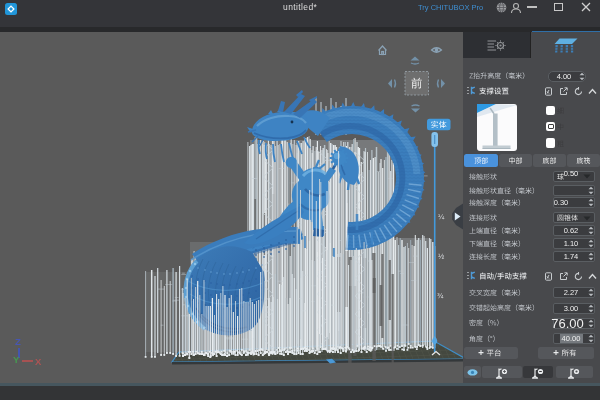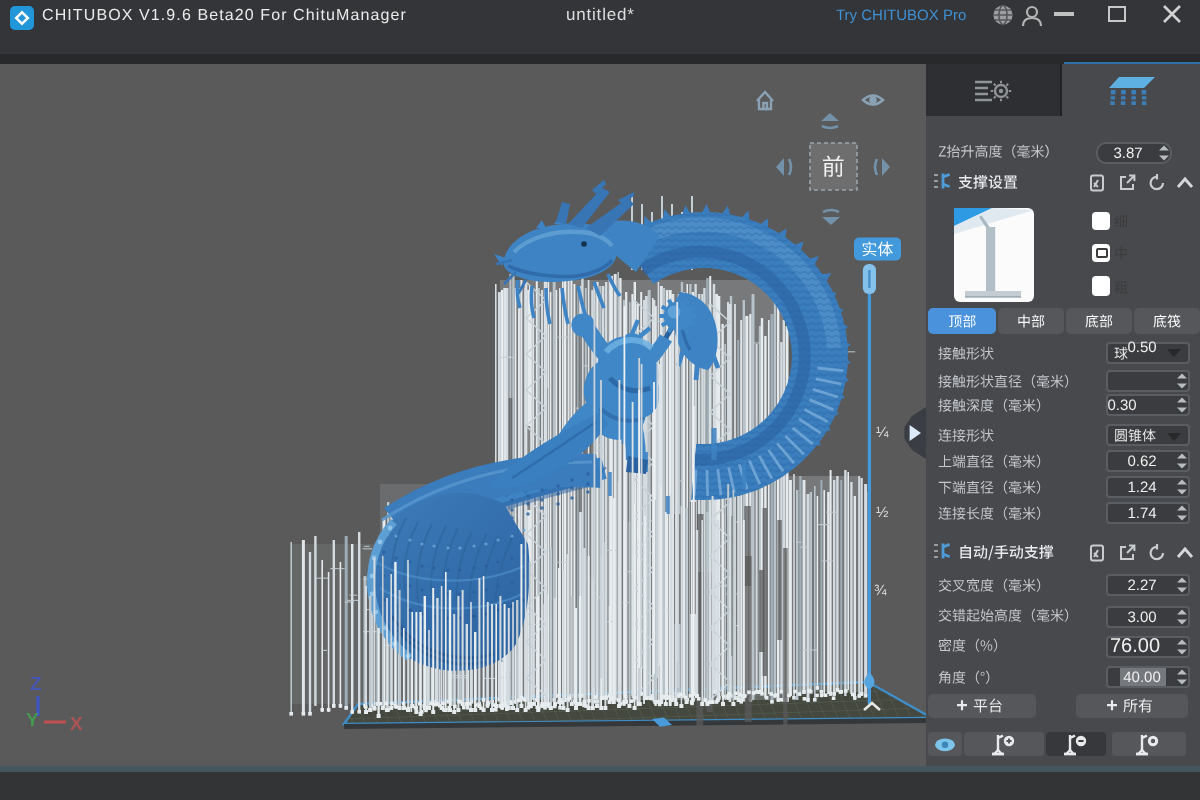--- a/index.html
+++ b/index.html
@@ -1,21 +1,20 @@
 <!DOCTYPE html>
 <html><head><meta charset="utf-8"><style>html,body{margin:0;padding:0}*{box-sizing:border-box}body{width:600px;height:400px;overflow:hidden;font-family:"Liberation Sans",sans-serif;-webkit-font-smoothing:antialiased}#root{position:relative;width:600px;height:400px;background:#5a5a5a}</style></head><body>
 <div id="root">
     <div style="position:absolute;left:0;top:0;width:600px;height:27px;background:#343539"></div>
     <div style="position:absolute;left:0;top:27px;width:600px;height:5px;background:#28292b"></div>
     <svg style="position:absolute;left:5px;top:3px" width="12" height="12">
       <rect width="12" height="12" rx="2.5" fill="#2196d9"></rect>
       <path d="M6 2.2 L9.8 6 L6 9.8 L2.2 6 Z" fill="#fff"></path>
       <path d="M6 4 L8 6 L6 8 L4 6 Z" fill="#2196d9"></path>
     </svg>
-    <div style="position:absolute;left:21px;top:2.5px;font-size:8px;color:#ebebeb;letter-spacing:0.55px">CHITUBOX V1.9.6 Beta20 For ChituManager</div>
     <div style="position:absolute;left:283px;top:2px;font-size:8.5px;color:#dedede;letter-spacing:0.4px">untitled*</div>
     <div style="position:absolute;left:418px;top:2.5px;font-size:7.5px;color:#3f8fd2">Try CHITUBOX Pro</div>
     <svg style="position:absolute;left:496px;top:2px" width="11" height="11">
       <circle cx="5.5" cy="5.5" r="4.8" fill="#9c9ea1"></circle>
       <ellipse cx="5.5" cy="5.5" rx="2" ry="4.8" fill="none" stroke="#55565a" stroke-width="0.8"></ellipse>
       <path d="M0.7 5.5 H10.3 M1.5 3 H9.5 M1.5 8 H9.5" stroke="#55565a" stroke-width="0.8"></path>
     </svg>
     <svg style="position:absolute;left:510px;top:1.5px" width="12" height="12" fill="none" stroke="#b4b4b4" stroke-width="1.1">
       <circle cx="6" cy="4" r="2.5"></circle>
       <path d="M1.5 11 C1.5 8 3.5 7 6 7 C8.5 7 10.5 8 10.5 11"></path>
@@ -1014,21 +1013,21 @@
       <polygon points="11.7,7 14,7 13.9,14.5 11.7,14.5" fill="#3c7fb7"></polygon>
       <polygon points="16.8,7 19.1,7 19.2,14.5 17,14.5" fill="#3c7fb7"></polygon>
       <path d="M1 9.7 h19 M1 12.2 h19" stroke="#48494c" stroke-width="0.8"></path>
     </svg>
     <div style="position:absolute;left:469px;top:71.2px">
       <svg width="60" height="9" style="display:block;overflow:visible">
         <path transform="translate(0,7.28)" d="M0.4 0.0H3.9V-0.6H1.1L3.9 -4.7V-5.1H0.6V-4.6H3.1L0.4 -0.4Z M5.4 -5.9V-4.5H4.5V-4.0H5.4V-2.4C5.0 -2.3 4.7 -2.2 4.4 -2.1L4.6 -1.6L5.4 -1.9V-0.1C5.4 0.0 5.3 0.1 5.3 0.1C5.2 0.1 4.9 0.1 4.6 0.0C4.7 0.2 4.7 0.4 4.8 0.6C5.2 0.6 5.5 0.5 5.6 0.5C5.8 0.4 5.9 0.2 5.9 -0.1V-2.1L6.7 -2.3L6.7 -2.8L5.9 -2.6V-4.0H6.7V-4.5H5.9V-5.9ZM7.2 -2.3V0.6H7.7V0.2H9.9V0.5H10.4V-2.3ZM7.7 -0.2V-1.8H9.9V-0.2ZM6.9 -2.8C7.1 -2.9 7.4 -3.0 10.3 -3.2C10.4 -3.0 10.5 -2.8 10.5 -2.7L11.0 -2.9C10.7 -3.4 10.2 -4.3 9.7 -4.9L9.3 -4.7C9.5 -4.4 9.8 -4.0 10.0 -3.6L7.6 -3.5C8.0 -4.1 8.5 -4.9 8.9 -5.7L8.3 -5.9C8.0 -5.0 7.4 -4.1 7.2 -3.8C7.0 -3.6 6.9 -3.4 6.7 -3.4C6.8 -3.2 6.9 -3.0 6.9 -2.8Z M14.7 -5.8C14.0 -5.4 12.7 -5.0 11.6 -4.7C11.7 -4.6 11.8 -4.4 11.8 -4.3C12.3 -4.4 12.7 -4.5 13.2 -4.6V-3.1H11.6V-2.5H13.2C13.1 -1.5 12.8 -0.6 11.5 0.2C11.6 0.3 11.8 0.4 11.9 0.6C13.3 -0.2 13.6 -1.4 13.7 -2.5H15.8V0.6H16.4V-2.5H17.9V-3.1H16.4V-5.7H15.8V-3.1H13.7V-4.8C14.2 -4.9 14.7 -5.1 15.1 -5.3Z M20.2 -3.9H23.3V-3.3H20.2ZM19.7 -4.3V-2.9H23.8V-4.3ZM21.3 -5.8 21.5 -5.2H18.6V-4.7H24.8V-5.2H22.1C22.0 -5.4 21.9 -5.7 21.8 -5.9ZM18.9 -2.5V0.6H19.4V-2.1H24.0V0.0C24.0 0.1 24.0 0.1 23.9 0.1C23.8 0.1 23.5 0.1 23.2 0.1C23.3 0.2 23.3 0.4 23.4 0.5C23.8 0.5 24.1 0.5 24.3 0.4C24.5 0.4 24.6 0.3 24.6 0.0V-2.5ZM20.2 -1.6V0.1H20.7V-0.2H23.2V-1.6ZM20.7 -1.3H22.7V-0.6H20.7Z M27.9 -4.5V-3.9H26.8V-3.5H27.9V-2.3H30.6V-3.5H31.8V-3.9H30.6V-4.5H30.1V-3.9H28.4V-4.5ZM30.1 -3.5V-2.7H28.4V-3.5ZM30.5 -1.4C30.2 -1.1 29.8 -0.8 29.3 -0.5C28.8 -0.8 28.4 -1.1 28.1 -1.4ZM26.9 -1.9V-1.4H27.8L27.6 -1.3C27.9 -0.9 28.2 -0.6 28.7 -0.3C28.0 -0.1 27.3 0.0 26.6 0.1C26.6 0.2 26.7 0.4 26.8 0.5C27.6 0.4 28.5 0.2 29.3 -0.0C29.9 0.3 30.8 0.5 31.6 0.6C31.7 0.4 31.8 0.2 32.0 0.1C31.2 0.0 30.5 -0.1 29.8 -0.3C30.5 -0.7 31.0 -1.1 31.3 -1.7L31.0 -1.9L30.9 -1.9ZM28.5 -5.8C28.6 -5.6 28.7 -5.4 28.8 -5.2H26.1V-3.3C26.1 -2.2 26.1 -0.7 25.5 0.3C25.6 0.4 25.8 0.5 25.9 0.6C26.5 -0.5 26.6 -2.2 26.6 -3.3V-4.7H31.9V-5.2H29.4C29.3 -5.4 29.2 -5.7 29.1 -5.9Z M37.1 -2.7C37.1 -1.3 37.6 -0.2 38.5 0.7L38.9 0.5C38.1 -0.4 37.6 -1.4 37.6 -2.7C37.6 -3.9 38.1 -4.9 38.9 -5.8L38.5 -6.0C37.6 -5.1 37.1 -4.0 37.1 -2.7Z M39.7 -2.9V-1.8H40.2V-2.6H45.3V-1.8H45.7V-2.9ZM41.1 -4.2H44.4V-3.7H41.1ZM40.6 -4.5V-3.3H44.9V-4.5ZM42.2 -5.8C42.3 -5.6 42.4 -5.5 42.5 -5.3H39.6V-4.9H45.9V-5.3H43.1C43.0 -5.5 42.9 -5.8 42.7 -5.9ZM44.3 -2.5C43.5 -2.3 41.9 -2.1 40.6 -2.1C40.6 -2.0 40.7 -1.9 40.7 -1.8C41.2 -1.8 41.7 -1.8 42.2 -1.9V-1.5L40.1 -1.3L40.1 -1.0L42.2 -1.1V-0.7L39.8 -0.6L39.8 -0.2L42.2 -0.4V-0.2C42.2 0.3 42.5 0.5 43.3 0.5C43.5 0.5 44.9 0.5 45.1 0.5C45.7 0.5 45.9 0.3 45.9 -0.3C45.8 -0.4 45.6 -0.4 45.5 -0.5C45.5 -0.0 45.4 0.1 45.0 0.1C44.7 0.1 43.5 0.1 43.3 0.1C42.8 0.1 42.7 0.0 42.7 -0.2V-0.4L45.6 -0.6L45.5 -1.0L42.7 -0.8V-1.2L45.1 -1.3L45.1 -1.7L42.7 -1.5V-1.9C43.4 -2.0 44.1 -2.1 44.5 -2.2Z M51.9 -5.5C51.7 -5.0 51.2 -4.2 50.9 -3.8L51.3 -3.6C51.7 -4.0 52.1 -4.7 52.5 -5.3ZM47.0 -5.3C47.4 -4.8 47.8 -4.1 48.0 -3.6L48.5 -3.8C48.3 -4.3 47.9 -5.0 47.5 -5.5ZM49.4 -5.9V-3.2H46.6V-2.7H49.0C48.4 -1.7 47.4 -0.7 46.5 -0.2C46.6 -0.1 46.8 0.1 46.9 0.2C47.8 -0.3 48.8 -1.3 49.4 -2.4V0.6H50.0V-2.4C50.7 -1.4 51.7 -0.4 52.6 0.2C52.7 0.0 52.9 -0.2 53.0 -0.3C52.1 -0.8 51.0 -1.7 50.4 -2.7H52.8V-3.2H50.0V-5.9Z M55.4 -2.7C55.4 -4.0 54.8 -5.1 54.0 -6.0L53.5 -5.8C54.3 -4.9 54.8 -3.9 54.8 -2.7C54.8 -1.4 54.3 -0.4 53.5 0.5L54.0 0.7C54.8 -0.2 55.4 -1.3 55.4 -2.7Z" fill="#c6cacf"></path>
       </svg>
     </div>
     <div style="position:absolute;left:548px;top:70.5px;width:38px;height:11px;background:#3b3c3f;border:1px solid #5a5e62;border-radius:5px"></div>
-    <div style="position:absolute;left:548px;top:70.5px;width:32px;height:11px;display:flex;align-items:center;justify-content:center;font-size:7.5px;color:#f0f0f0">3.87</div>
+    <div style="position:absolute;left:548px;top:70.5px;width:32px;height:11px;display:flex;align-items:center;justify-content:center;font-size:7.5px;color:#f0f0f0">4.00</div>
     <svg style="position:absolute;left:578.5px;top:71.5px" width="6" height="9">
       <path d="M0.5 3.2 L3 0.8 L5.5 3.2 Z" fill="#b8bcc0"></path>
       <path d="M0.5 5.8 L3 8.2 L5.5 5.8 Z" fill="#b8bcc0"></path>
     </svg>
     <svg style="position:absolute;left:466px;top:86px" width="10" height="9">
       <path d="M1 1.5 h2 M1 4.5 h2 M1 7.5 h2" stroke="#9a9da0" stroke-width="1"></path>
       <path d="M5.5 0.8 V8.2 M5.5 2.5 L8.8 1.2 M5.5 6 L8.8 7.4" stroke="#4f9bd8" stroke-width="1.4"></path>
     </svg>
     <div style="position:absolute;left:479px;top:85.8px">
       <svg width="30" height="10" style="display:block;overflow:visible">
@@ -1153,21 +1152,21 @@
     <svg style="position:absolute;left:587.5px;top:226.4px" width="6" height="9">
       <path d="M0.5 3.2 L3 0.8 L5.5 3.2 Z" fill="#b8bcc0"></path>
       <path d="M0.5 5.8 L3 8.2 L5.5 5.8 Z" fill="#b8bcc0"></path>
     </svg>
     <div style="position:absolute;left:469px;top:238.7px">
       <svg width="56" height="9" style="display:block;overflow:visible">
         <path transform="translate(0,7.28)" d="M0.4 -5.4V-4.8H3.1V0.6H3.6V-3.2C4.4 -2.7 5.4 -2.1 5.9 -1.8L6.2 -2.2C5.7 -2.7 4.6 -3.3 3.7 -3.7L3.6 -3.6V-4.8H6.6V-5.4Z M7.3 -4.6V-4.1H9.7V-4.6ZM7.6 -3.7C7.7 -2.9 7.9 -1.8 7.9 -1.2L8.3 -1.2C8.3 -1.9 8.1 -2.9 8.0 -3.7ZM8.1 -5.7C8.2 -5.3 8.4 -4.9 8.5 -4.6L9.0 -4.8C8.9 -5.1 8.7 -5.5 8.5 -5.8ZM9.8 -2.2V0.6H10.3V-1.8H10.9V0.5H11.4V-1.8H12.0V0.5H12.4V-1.8H13.1V0.1C13.1 0.1 13.1 0.2 13.0 0.2C12.9 0.2 12.8 0.2 12.6 0.2C12.6 0.3 12.7 0.4 12.7 0.6C13.0 0.6 13.2 0.6 13.4 0.5C13.5 0.4 13.5 0.3 13.5 0.1V-2.2H11.7L11.9 -2.9H13.7V-3.4H9.6V-2.9H11.3C11.3 -2.7 11.3 -2.4 11.2 -2.2ZM9.9 -5.5V-3.9H13.5V-5.5H12.9V-4.3H11.9V-5.9H11.4V-4.3H10.4V-5.5ZM9.0 -3.8C8.9 -3.0 8.8 -1.7 8.6 -1.0C8.1 -0.8 7.7 -0.7 7.3 -0.7L7.4 -0.1C8.1 -0.3 8.9 -0.5 9.8 -0.7L9.7 -1.2L9.0 -1.1C9.2 -1.8 9.4 -2.9 9.5 -3.7Z M15.3 -4.2V-0.2H14.3V0.3H20.7V-0.2H19.7V-4.2H17.5L17.6 -4.8H20.5V-5.3H17.7L17.8 -5.8L17.2 -5.9L17.1 -5.3H14.5V-4.8H17.1L17.0 -4.2ZM15.8 -2.8H19.2V-2.2H15.8ZM15.8 -3.2V-3.8H19.2V-3.2ZM15.8 -1.8H19.2V-1.2H15.8ZM15.8 -0.2V-0.8H19.2V-0.2Z M22.8 -5.9C22.5 -5.4 21.9 -4.8 21.3 -4.4C21.4 -4.3 21.6 -4.1 21.6 -4.0C22.2 -4.4 22.9 -5.1 23.3 -5.7ZM23.7 -5.5V-5.0H26.4C25.7 -4.1 24.4 -3.3 23.2 -2.9C23.3 -2.8 23.4 -2.6 23.5 -2.5C24.2 -2.8 24.9 -3.1 25.5 -3.6C26.2 -3.3 27.0 -2.8 27.4 -2.6L27.7 -3.0C27.3 -3.2 26.6 -3.6 25.9 -3.9C26.5 -4.3 26.9 -4.8 27.2 -5.3L26.8 -5.5L26.7 -5.5ZM23.7 -2.3V-1.8H25.2V-0.1H23.3V0.4H27.7V-0.1H25.8V-1.8H27.3V-2.3ZM22.9 -4.3C22.5 -3.6 21.9 -2.9 21.3 -2.4C21.3 -2.3 21.5 -2.0 21.5 -1.9C21.8 -2.1 22.0 -2.3 22.3 -2.6V0.6H22.8V-3.2C23.0 -3.5 23.2 -3.8 23.4 -4.1Z M32.9 -2.7C32.9 -1.3 33.4 -0.2 34.3 0.7L34.7 0.5C33.9 -0.4 33.4 -1.4 33.4 -2.7C33.4 -3.9 33.9 -4.9 34.7 -5.8L34.3 -6.0C33.4 -5.1 32.9 -4.0 32.9 -2.7Z M35.5 -2.9V-1.8H36.0V-2.6H41.0V-1.8H41.5V-2.9ZM36.9 -4.2H40.2V-3.7H36.9ZM36.4 -4.5V-3.3H40.7V-4.5ZM38.0 -5.8C38.1 -5.6 38.2 -5.5 38.3 -5.3H35.4V-4.9H41.6V-5.3H38.9C38.8 -5.5 38.6 -5.8 38.5 -5.9ZM40.1 -2.5C39.2 -2.3 37.6 -2.1 36.4 -2.1C36.4 -2.0 36.5 -1.9 36.5 -1.8C37.0 -1.8 37.5 -1.8 38.0 -1.9V-1.5L35.9 -1.3L35.9 -1.0L38.0 -1.1V-0.7L35.6 -0.6L35.6 -0.2L38.0 -0.4V-0.2C38.0 0.3 38.2 0.5 39.1 0.5C39.3 0.5 40.7 0.5 40.9 0.5C41.5 0.5 41.6 0.3 41.7 -0.3C41.6 -0.4 41.4 -0.4 41.3 -0.5C41.2 -0.0 41.2 0.1 40.8 0.1C40.5 0.1 39.3 0.1 39.1 0.1C38.6 0.1 38.5 0.0 38.5 -0.2V-0.4L41.3 -0.6L41.3 -1.0L38.5 -0.8V-1.2L40.9 -1.3L40.9 -1.7L38.5 -1.5V-1.9C39.2 -2.0 39.8 -2.1 40.3 -2.2Z M47.7 -5.5C47.5 -5.0 47.0 -4.2 46.7 -3.8L47.1 -3.6C47.5 -4.0 47.9 -4.7 48.3 -5.3ZM42.8 -5.3C43.2 -4.8 43.6 -4.1 43.8 -3.6L44.3 -3.8C44.1 -4.3 43.7 -5.0 43.3 -5.5ZM45.2 -5.9V-3.2H42.4V-2.7H44.8C44.2 -1.7 43.2 -0.7 42.2 -0.2C42.4 -0.1 42.5 0.1 42.6 0.2C43.6 -0.3 44.6 -1.3 45.2 -2.4V0.6H45.8V-2.4C46.4 -1.4 47.5 -0.4 48.4 0.2C48.5 0.0 48.6 -0.2 48.8 -0.3C47.8 -0.8 46.8 -1.7 46.2 -2.7H48.6V-3.2H45.8V-5.9Z M51.1 -2.7C51.1 -4.0 50.6 -5.1 49.7 -6.0L49.3 -5.8C50.1 -4.9 50.6 -3.9 50.6 -2.7C50.6 -1.4 50.1 -0.4 49.3 0.5L49.7 0.7C50.6 -0.2 51.1 -1.3 51.1 -2.7Z" fill="#c6cacf"></path>
       </svg>
     </div>
     <div style="position:absolute;left:553px;top:238.0px;width:42px;height:11px;background:#3b3c3f;border:1px solid #5a5e62;border-radius:2px"></div>
-    <div style="position:absolute;left:553px;top:238.0px;width:36px;height:11px;display:flex;align-items:center;justify-content:center;font-size:7.5px;color:#f0f0f0">1.24</div>
+    <div style="position:absolute;left:553px;top:238.0px;width:36px;height:11px;display:flex;align-items:center;justify-content:center;font-size:7.5px;color:#f0f0f0">1.10</div>
     <svg style="position:absolute;left:587.5px;top:239.0px" width="6" height="9">
       <path d="M0.5 3.2 L3 0.8 L5.5 3.2 Z" fill="#b8bcc0"></path>
       <path d="M0.5 5.8 L3 8.2 L5.5 5.8 Z" fill="#b8bcc0"></path>
     </svg>
     <div style="position:absolute;left:469px;top:251.8px">
       <svg width="56" height="9" style="display:block;overflow:visible">
         <path transform="translate(0,7.28)" d="M0.6 -5.5C0.9 -5.1 1.4 -4.6 1.6 -4.3L2.0 -4.6C1.8 -4.9 1.4 -5.4 1.0 -5.8ZM1.7 -3.5H0.3V-3.0H1.2V-0.8C0.9 -0.7 0.6 -0.4 0.2 0.1L0.6 0.6C0.9 0.1 1.2 -0.4 1.5 -0.4C1.6 -0.4 1.8 -0.1 2.1 0.1C2.6 0.4 3.2 0.5 4.2 0.5C4.9 0.5 6.2 0.4 6.7 0.4C6.7 0.2 6.7 -0.0 6.8 -0.2C6.1 -0.1 5.0 -0.0 4.2 -0.0C3.4 -0.0 2.7 -0.1 2.3 -0.4C2.0 -0.5 1.9 -0.7 1.7 -0.8ZM2.6 -2.9C2.7 -2.9 2.9 -3.0 3.3 -3.0H4.4V-2.0H2.2V-1.5H4.4V-0.2H4.9V-1.5H6.6V-2.0H4.9V-3.0H6.3L6.3 -3.5H4.9V-4.3H4.4V-3.5H3.2C3.4 -3.8 3.6 -4.2 3.8 -4.7H6.5V-5.2H4.0L4.2 -5.7L3.7 -5.9C3.6 -5.6 3.5 -5.4 3.4 -5.2H2.3V-4.7H3.2C3.1 -4.3 2.9 -4.0 2.8 -3.8C2.7 -3.6 2.6 -3.4 2.5 -3.4C2.5 -3.2 2.6 -3.0 2.6 -2.9Z M10.2 -4.4C10.4 -4.2 10.6 -3.8 10.7 -3.5L11.1 -3.7C11.0 -4.0 10.8 -4.3 10.6 -4.6ZM8.1 -5.9V-4.5H7.3V-4.0H8.1V-2.4C7.8 -2.3 7.4 -2.2 7.2 -2.2L7.3 -1.6L8.1 -1.9V-0.1C8.1 0.0 8.1 0.1 8.0 0.1C7.9 0.1 7.7 0.1 7.4 0.0C7.5 0.2 7.5 0.4 7.5 0.5C8.0 0.5 8.2 0.5 8.4 0.4C8.5 0.4 8.6 0.2 8.6 -0.1V-2.1L9.3 -2.3L9.2 -2.8L8.6 -2.6V-4.0H9.3V-4.5H8.6V-5.9ZM11.0 -5.7C11.1 -5.6 11.2 -5.3 11.3 -5.1H9.7V-4.7H13.5V-5.1H11.9C11.7 -5.4 11.6 -5.6 11.5 -5.8ZM12.4 -4.6C12.3 -4.3 12.0 -3.8 11.8 -3.5H9.4V-3.1H13.7V-3.5H12.3C12.5 -3.8 12.7 -4.1 12.9 -4.5ZM12.4 -1.8C12.2 -1.4 12.0 -1.0 11.7 -0.8C11.3 -0.9 10.9 -1.1 10.5 -1.2C10.7 -1.4 10.8 -1.6 10.9 -1.8ZM9.8 -1.0C10.3 -0.8 10.8 -0.6 11.2 -0.4C10.8 -0.2 10.1 0.0 9.2 0.1C9.3 0.2 9.4 0.4 9.5 0.5C10.5 0.4 11.2 0.2 11.8 -0.2C12.3 0.1 12.9 0.3 13.2 0.6L13.5 0.2C13.2 -0.1 12.7 -0.3 12.2 -0.5C12.5 -0.9 12.7 -1.3 12.9 -1.8H13.7V-2.3H11.2C11.3 -2.5 11.4 -2.7 11.5 -2.9L11.0 -3.0C10.9 -2.8 10.8 -2.5 10.7 -2.3H9.3V-1.8H10.4C10.2 -1.5 10.0 -1.2 9.8 -1.0Z M19.4 -5.7C18.8 -5.0 17.8 -4.3 16.8 -3.9C16.9 -3.8 17.1 -3.6 17.2 -3.5C18.2 -4.0 19.2 -4.7 19.9 -5.5ZM14.4 -3.1V-2.6H15.7V-0.4C15.7 -0.1 15.6 0.0 15.4 0.0C15.5 0.2 15.6 0.4 15.7 0.5C15.8 0.4 16.1 0.3 18.0 -0.2C18.0 -0.3 18.0 -0.5 18.0 -0.7L16.3 -0.3V-2.6H17.4C17.9 -1.2 18.9 -0.1 20.4 0.4C20.5 0.2 20.6 -0.0 20.8 -0.1C19.4 -0.5 18.4 -1.4 17.9 -2.6H20.6V-3.1H16.3V-5.8H15.7V-3.1Z M23.7 -4.5V-3.9H22.6V-3.5H23.7V-2.3H26.4V-3.5H27.6V-3.9H26.4V-4.5H25.9V-3.9H24.2V-4.5ZM25.9 -3.5V-2.7H24.2V-3.5ZM26.3 -1.4C26.0 -1.1 25.6 -0.8 25.1 -0.5C24.6 -0.8 24.1 -1.1 23.9 -1.4ZM22.7 -1.9V-1.4H23.6L23.3 -1.3C23.6 -0.9 24.0 -0.6 24.5 -0.3C23.8 -0.1 23.1 0.0 22.3 0.1C22.4 0.2 22.5 0.4 22.6 0.5C23.4 0.4 24.3 0.2 25.0 -0.0C25.7 0.3 26.5 0.5 27.4 0.6C27.5 0.4 27.6 0.2 27.7 0.1C27.0 0.0 26.2 -0.1 25.6 -0.3C26.2 -0.7 26.7 -1.1 27.1 -1.7L26.7 -1.9L26.6 -1.9ZM24.3 -5.8C24.4 -5.6 24.5 -5.4 24.6 -5.2H21.9V-3.3C21.9 -2.2 21.8 -0.7 21.3 0.3C21.4 0.4 21.6 0.5 21.7 0.6C22.3 -0.5 22.4 -2.2 22.4 -3.3V-4.7H27.6V-5.2H25.2C25.1 -5.4 25.0 -5.7 24.8 -5.9Z M32.9 -2.7C32.9 -1.3 33.4 -0.2 34.3 0.7L34.7 0.5C33.9 -0.4 33.4 -1.4 33.4 -2.7C33.4 -3.9 33.9 -4.9 34.7 -5.8L34.3 -6.0C33.4 -5.1 32.9 -4.0 32.9 -2.7Z M35.5 -2.9V-1.8H36.0V-2.6H41.0V-1.8H41.5V-2.9ZM36.9 -4.2H40.2V-3.7H36.9ZM36.4 -4.5V-3.3H40.7V-4.5ZM38.0 -5.8C38.1 -5.6 38.2 -5.5 38.3 -5.3H35.4V-4.9H41.6V-5.3H38.9C38.8 -5.5 38.6 -5.8 38.5 -5.9ZM40.1 -2.5C39.2 -2.3 37.6 -2.1 36.4 -2.1C36.4 -2.0 36.5 -1.9 36.5 -1.8C37.0 -1.8 37.5 -1.8 38.0 -1.9V-1.5L35.9 -1.3L35.9 -1.0L38.0 -1.1V-0.7L35.6 -0.6L35.6 -0.2L38.0 -0.4V-0.2C38.0 0.3 38.2 0.5 39.1 0.5C39.3 0.5 40.7 0.5 40.9 0.5C41.5 0.5 41.6 0.3 41.7 -0.3C41.6 -0.4 41.4 -0.4 41.3 -0.5C41.2 -0.0 41.2 0.1 40.8 0.1C40.5 0.1 39.3 0.1 39.1 0.1C38.6 0.1 38.5 0.0 38.5 -0.2V-0.4L41.3 -0.6L41.3 -1.0L38.5 -0.8V-1.2L40.9 -1.3L40.9 -1.7L38.5 -1.5V-1.9C39.2 -2.0 39.8 -2.1 40.3 -2.2Z M47.7 -5.5C47.5 -5.0 47.0 -4.2 46.7 -3.8L47.1 -3.6C47.5 -4.0 47.9 -4.7 48.3 -5.3ZM42.8 -5.3C43.2 -4.8 43.6 -4.1 43.8 -3.6L44.3 -3.8C44.1 -4.3 43.7 -5.0 43.3 -5.5ZM45.2 -5.9V-3.2H42.4V-2.7H44.8C44.2 -1.7 43.2 -0.7 42.2 -0.2C42.4 -0.1 42.5 0.1 42.6 0.2C43.6 -0.3 44.6 -1.3 45.2 -2.4V0.6H45.8V-2.4C46.4 -1.4 47.5 -0.4 48.4 0.2C48.5 0.0 48.6 -0.2 48.8 -0.3C47.8 -0.8 46.8 -1.7 46.2 -2.7H48.6V-3.2H45.8V-5.9Z M51.1 -2.7C51.1 -4.0 50.6 -5.1 49.7 -6.0L49.3 -5.8C50.1 -4.9 50.6 -3.9 50.6 -2.7C50.6 -1.4 50.1 -0.4 49.3 0.5L49.7 0.7C50.6 -0.2 51.1 -1.3 51.1 -2.7Z" fill="#c6cacf"></path>
       </svg>
     </div>
     <div style="position:absolute;left:553px;top:251.1px;width:42px;height:11px;background:#3b3c3f;border:1px solid #5a5e62;border-radius:2px"></div>
@@ -1220,21 +1219,21 @@
     <svg style="position:absolute;left:587.5px;top:303.5px" width="6" height="9">
       <path d="M0.5 3.2 L3 0.8 L5.5 3.2 Z" fill="#b8bcc0"></path>
       <path d="M0.5 5.8 L3 8.2 L5.5 5.8 Z" fill="#b8bcc0"></path>
     </svg>
     <div style="position:absolute;left:469px;top:318.3px">
       <svg width="34" height="9" style="display:block;overflow:visible">
         <path transform="translate(0,7.28)" d="M1.3 -3.9C1.1 -3.4 0.7 -2.9 0.3 -2.6L0.8 -2.4C1.2 -2.7 1.5 -3.2 1.7 -3.7ZM2.5 -4.4C2.9 -4.2 3.4 -3.9 3.7 -3.6L3.9 -4.0C3.7 -4.2 3.2 -4.5 2.7 -4.7ZM5.1 -3.6C5.6 -3.2 6.1 -2.6 6.3 -2.3L6.7 -2.6C6.5 -2.9 5.9 -3.5 5.5 -3.8ZM4.8 -4.5C4.3 -3.8 3.5 -3.3 2.6 -2.8V-4.0H2.1V-2.6V-2.6C1.5 -2.4 0.9 -2.2 0.3 -2.0C0.4 -1.9 0.5 -1.7 0.6 -1.6C1.1 -1.7 1.7 -1.9 2.2 -2.2C2.4 -2.0 2.6 -2.0 3.1 -2.0C3.2 -2.0 4.4 -2.0 4.5 -2.0C5.2 -2.0 5.3 -2.2 5.4 -3.0C5.2 -3.0 5.0 -3.1 4.9 -3.2C4.9 -2.5 4.8 -2.4 4.5 -2.4C4.2 -2.4 3.3 -2.4 3.1 -2.4L2.8 -2.4C3.8 -2.9 4.6 -3.5 5.3 -4.2ZM1.1 -1.4V0.2H5.4V0.5H5.9V-1.4H5.4V-0.3H3.8V-1.8H3.2V-0.3H1.6V-1.4ZM3.1 -5.9C3.2 -5.7 3.2 -5.5 3.3 -5.3H0.5V-3.9H1.1V-4.8H5.9V-3.9H6.5V-5.3H3.8C3.8 -5.5 3.7 -5.7 3.6 -6.0Z M9.7 -4.5V-3.9H8.6V-3.5H9.7V-2.3H12.4V-3.5H13.6V-3.9H12.4V-4.5H11.9V-3.9H10.2V-4.5ZM11.9 -3.5V-2.7H10.2V-3.5ZM12.3 -1.4C12.0 -1.1 11.6 -0.8 11.1 -0.5C10.6 -0.8 10.2 -1.1 9.9 -1.4ZM8.7 -1.9V-1.4H9.6L9.3 -1.3C9.6 -0.9 10.0 -0.6 10.5 -0.3C9.8 -0.1 9.1 0.0 8.3 0.1C8.4 0.2 8.5 0.4 8.6 0.5C9.4 0.4 10.3 0.2 11.0 -0.0C11.7 0.3 12.5 0.5 13.4 0.6C13.5 0.4 13.6 0.2 13.7 0.1C13.0 0.0 12.2 -0.1 11.6 -0.3C12.2 -0.7 12.7 -1.1 13.1 -1.7L12.7 -1.9L12.6 -1.9ZM10.3 -5.8C10.4 -5.6 10.5 -5.4 10.6 -5.2H7.9V-3.3C7.9 -2.2 7.8 -0.7 7.3 0.3C7.4 0.4 7.6 0.5 7.7 0.6C8.3 -0.5 8.4 -2.2 8.4 -3.3V-4.7H13.6V-5.2H11.2C11.1 -5.4 11.0 -5.7 10.8 -5.9Z M18.9 -2.7C18.9 -1.3 19.4 -0.2 20.3 0.7L20.7 0.5C19.9 -0.4 19.4 -1.4 19.4 -2.7C19.4 -3.9 19.9 -4.9 20.7 -5.8L20.3 -6.0C19.4 -5.1 18.9 -4.0 18.9 -2.7Z M22.4 -2.0C23.1 -2.0 23.6 -2.6 23.6 -3.6C23.6 -4.6 23.1 -5.2 22.4 -5.2C21.7 -5.2 21.3 -4.6 21.3 -3.6C21.3 -2.6 21.7 -2.0 22.4 -2.0ZM22.4 -2.4C22.0 -2.4 21.8 -2.8 21.8 -3.6C21.8 -4.4 22.0 -4.8 22.4 -4.8C22.8 -4.8 23.1 -4.4 23.1 -3.6C23.1 -2.8 22.8 -2.4 22.4 -2.4ZM22.6 0.1H23.0L25.9 -5.2H25.4ZM26.0 0.1C26.7 0.1 27.2 -0.5 27.2 -1.5C27.2 -2.6 26.7 -3.1 26.0 -3.1C25.3 -3.1 24.9 -2.6 24.9 -1.5C24.9 -0.5 25.3 0.1 26.0 0.1ZM26.0 -0.3C25.6 -0.3 25.3 -0.7 25.3 -1.5C25.3 -2.4 25.6 -2.8 26.0 -2.8C26.4 -2.8 26.7 -2.4 26.7 -1.5C26.7 -0.7 26.4 -0.3 26.0 -0.3Z M29.6 -2.7C29.6 -4.0 29.0 -5.1 28.2 -6.0L27.8 -5.8C28.6 -4.9 29.1 -3.9 29.1 -2.7C29.1 -1.4 28.6 -0.4 27.8 0.5L28.2 0.7C29.0 -0.2 29.6 -1.3 29.6 -2.7Z" fill="#c6cacf"></path>
       </svg>
     </div>
     <div style="position:absolute;left:553px;top:317.6px;width:42px;height:11px;background:#3b3c3f;border:1px solid #5a5e62;border-radius:2px"></div>
-    <div style="position:absolute;left:553px;top:317.6px;width:29px;height:11px;display:flex;align-items:center;justify-content:center;font-size:10px;color:#f0f0f0">76.00</div>
+    <div style="position:absolute;left:553px;top:317.6px;width:29px;height:11px;display:flex;align-items:center;justify-content:center;font-size:13px;color:#f0f0f0">76.00</div>
     <svg style="position:absolute;left:587.5px;top:318.6px" width="6" height="9">
       <path d="M0.5 3.2 L3 0.8 L5.5 3.2 Z" fill="#b8bcc0"></path>
       <path d="M0.5 5.8 L3 8.2 L5.5 5.8 Z" fill="#b8bcc0"></path>
     </svg>
     <div style="position:absolute;left:469px;top:334.1px">
       <svg width="31" height="9" style="display:block;overflow:visible">
         <path transform="translate(0,7.28)" d="M1.9 -3.8H3.4V-2.9H1.9ZM1.9 -4.3H1.8C2.1 -4.5 2.2 -4.7 2.4 -5.0H4.4C4.2 -4.7 4.0 -4.5 3.8 -4.3ZM5.6 -3.8V-2.9H3.9V-3.8ZM2.4 -5.9C2.0 -5.2 1.3 -4.3 0.4 -3.7C0.5 -3.6 0.7 -3.4 0.8 -3.3C1.0 -3.5 1.2 -3.6 1.3 -3.8V-2.5C1.3 -1.6 1.2 -0.5 0.5 0.2C0.6 0.3 0.8 0.5 0.9 0.6C1.3 0.2 1.6 -0.4 1.7 -1.1H3.4V0.4H3.9V-1.1H5.6V-0.1C5.6 -0.0 5.6 0.0 5.4 0.0C5.3 0.0 4.9 0.0 4.5 0.0C4.5 0.2 4.6 0.4 4.6 0.5C5.2 0.5 5.6 0.5 5.8 0.4C6.1 0.4 6.1 0.2 6.1 -0.1V-4.3H4.4C4.7 -4.5 5.0 -4.9 5.2 -5.2L4.8 -5.4L4.7 -5.4H2.7L2.9 -5.8ZM1.9 -2.4H3.4V-1.5H1.8C1.8 -1.8 1.9 -2.2 1.9 -2.4ZM5.6 -2.4V-1.5H3.9V-2.4Z M9.7 -4.5V-3.9H8.6V-3.5H9.7V-2.3H12.4V-3.5H13.6V-3.9H12.4V-4.5H11.9V-3.9H10.2V-4.5ZM11.9 -3.5V-2.7H10.2V-3.5ZM12.3 -1.4C12.0 -1.1 11.6 -0.8 11.1 -0.5C10.6 -0.8 10.2 -1.1 9.9 -1.4ZM8.7 -1.9V-1.4H9.6L9.3 -1.3C9.6 -0.9 10.0 -0.6 10.5 -0.3C9.8 -0.1 9.1 0.0 8.3 0.1C8.4 0.2 8.5 0.4 8.6 0.5C9.4 0.4 10.3 0.2 11.0 -0.0C11.7 0.3 12.5 0.5 13.4 0.6C13.5 0.4 13.6 0.2 13.7 0.1C13.0 0.0 12.2 -0.1 11.6 -0.3C12.2 -0.7 12.7 -1.1 13.1 -1.7L12.7 -1.9L12.6 -1.9ZM10.3 -5.8C10.4 -5.6 10.5 -5.4 10.6 -5.2H7.9V-3.3C7.9 -2.2 7.8 -0.7 7.3 0.3C7.4 0.4 7.6 0.5 7.7 0.6C8.3 -0.5 8.4 -2.2 8.4 -3.3V-4.7H13.6V-5.2H11.2C11.1 -5.4 11.0 -5.7 10.8 -5.9Z M18.9 -2.7C18.9 -1.3 19.4 -0.2 20.3 0.7L20.7 0.5C19.9 -0.4 19.4 -1.4 19.4 -2.7C19.4 -3.9 19.9 -4.9 20.7 -5.8L20.3 -6.0C19.4 -5.1 18.9 -4.0 18.9 -2.7Z M22.3 -3.4C22.8 -3.4 23.3 -3.8 23.3 -4.4C23.3 -5.0 22.8 -5.4 22.3 -5.4C21.8 -5.4 21.3 -5.0 21.3 -4.4C21.3 -3.8 21.8 -3.4 22.3 -3.4ZM22.3 -3.7C22.0 -3.7 21.7 -4.0 21.7 -4.4C21.7 -4.7 22.0 -5.0 22.3 -5.0C22.6 -5.0 22.9 -4.7 22.9 -4.4C22.9 -4.0 22.6 -3.7 22.3 -3.7Z M25.7 -2.7C25.7 -4.0 25.2 -5.1 24.3 -6.0L23.9 -5.8C24.7 -4.9 25.2 -3.9 25.2 -2.7C25.2 -1.4 24.7 -0.4 23.9 0.5L24.3 0.7C25.2 -0.2 25.7 -1.3 25.7 -2.7Z" fill="#c6cacf"></path>
       </svg>
     </div>
     <div style="position:absolute;left:553px;top:333.4px;width:42px;height:11px;background:#3b3c3f;border:1px solid #5a5e62;border-radius:2px"></div>

